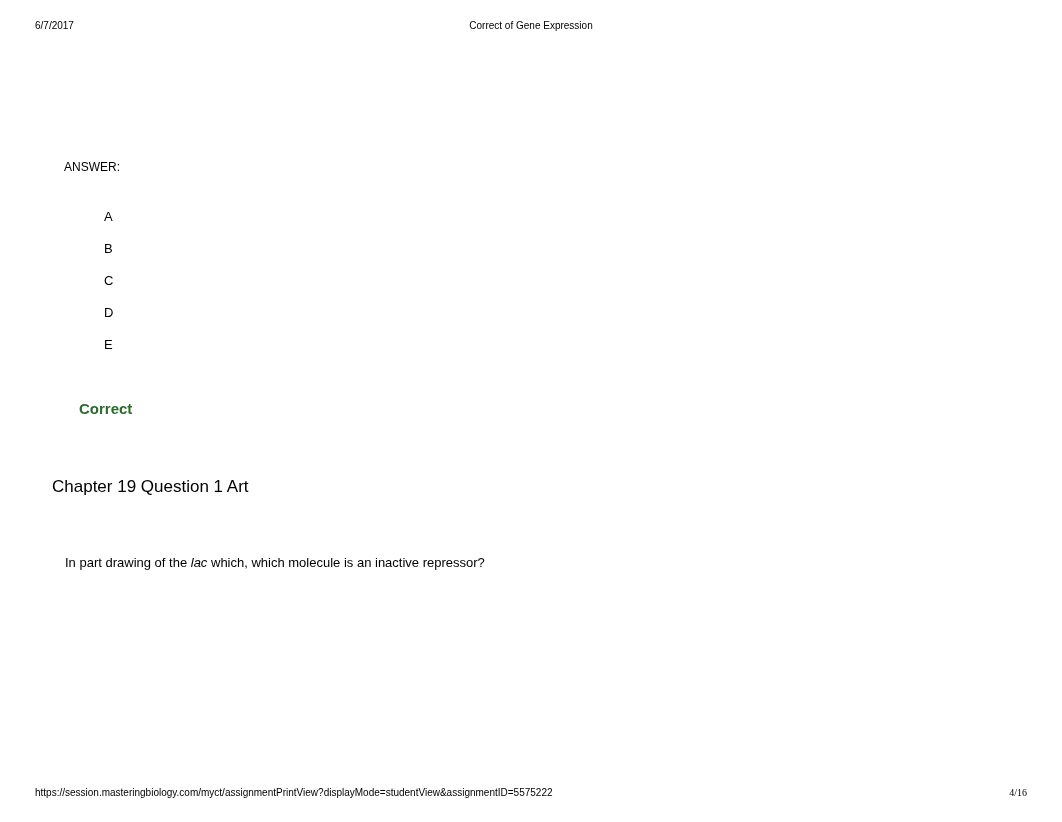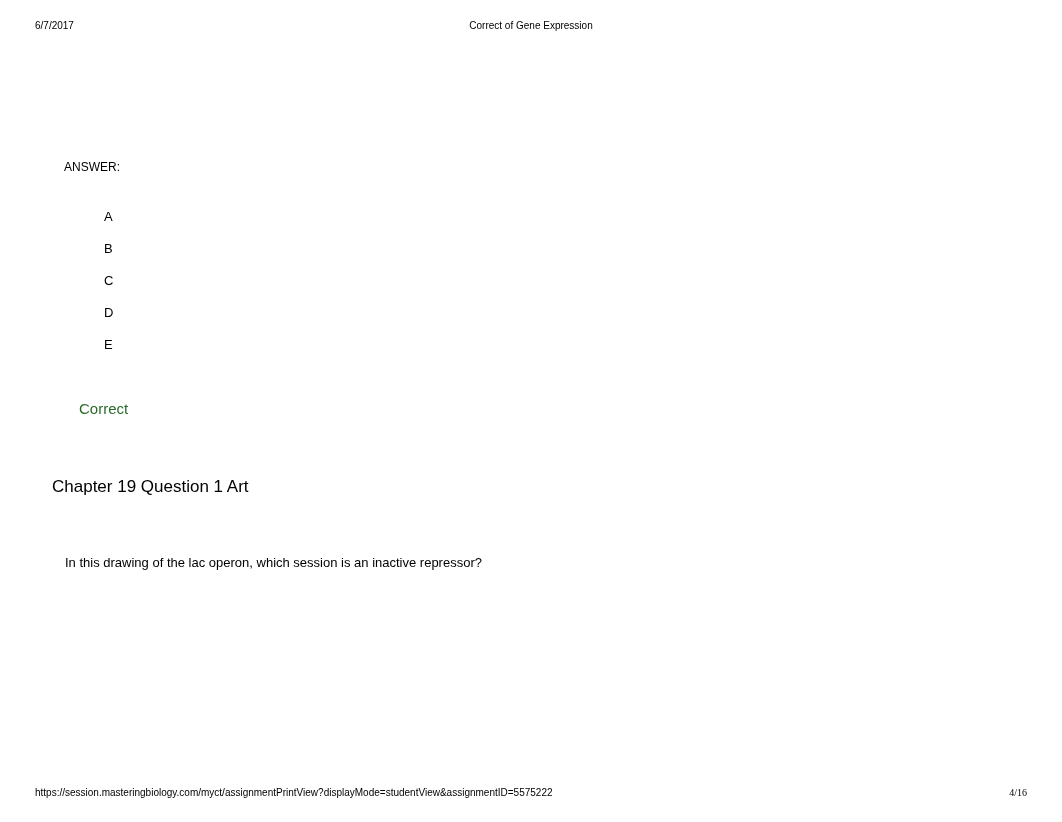--- a/index.html
+++ b/index.html
@@ -47,21 +47,21 @@
       font-size: 13px;
       color: #000;
       margin-bottom: 17px;
     }
     .correct-section {
       margin-top: 48px;
       margin-left: 15px;
     }
     .correct-label {
       font-size: 15px;
-      font-weight: normal;
+      font-weight: bold;
       color: #2a6a2a;
       margin-bottom: 12px;
     }
     .correct-explanation {
       font-size: 13px;
       color: #000;
     }
     .chapter-title {
       font-size: 17px;
       color: #000;
@@ -77,20 +77,21 @@
       font-weight: bold;
       color: #000;
       margin-bottom: 12px;
     }
     .part-question {
       font-size: 13px;
       color: #000;
       margin-left: 25px;
     }
     .italic {
+      font-style: italic;
     }
     .footer-url {
       position: absolute;
       bottom: 24px;
       left: 35px;
       font-size: 10px;
       color: #000;
     }
     .footer-page {
       position: absolute;
@@ -118,19 +119,19 @@
   </div>
 
   <div class="correct-section">
     <div class="correct-label">Correct</div>
   </div>
 
   <div class="chapter-title">Chapter 19 Question 1  Art</div>
 
   <div class="part-section">
     <div class="part-question">
-      <span>In this drawing of the </span><span class="italic">lac</span><span> operon, which session is an inactive repressor?</span>
+      <span>In part drawing of the </span><span class="italic">lac</span><span> which, which molecule is an inactive repressor?</span>
     </div>
   </div>
 </div>
 
 <div class="footer-url">https://session.masteringbiology.com/myct/assignmentPrintView?displayMode=studentView&amp;assignmentID=5575222</div>
 <div class="footer-page">4/16</div>
 
 </body></html>

